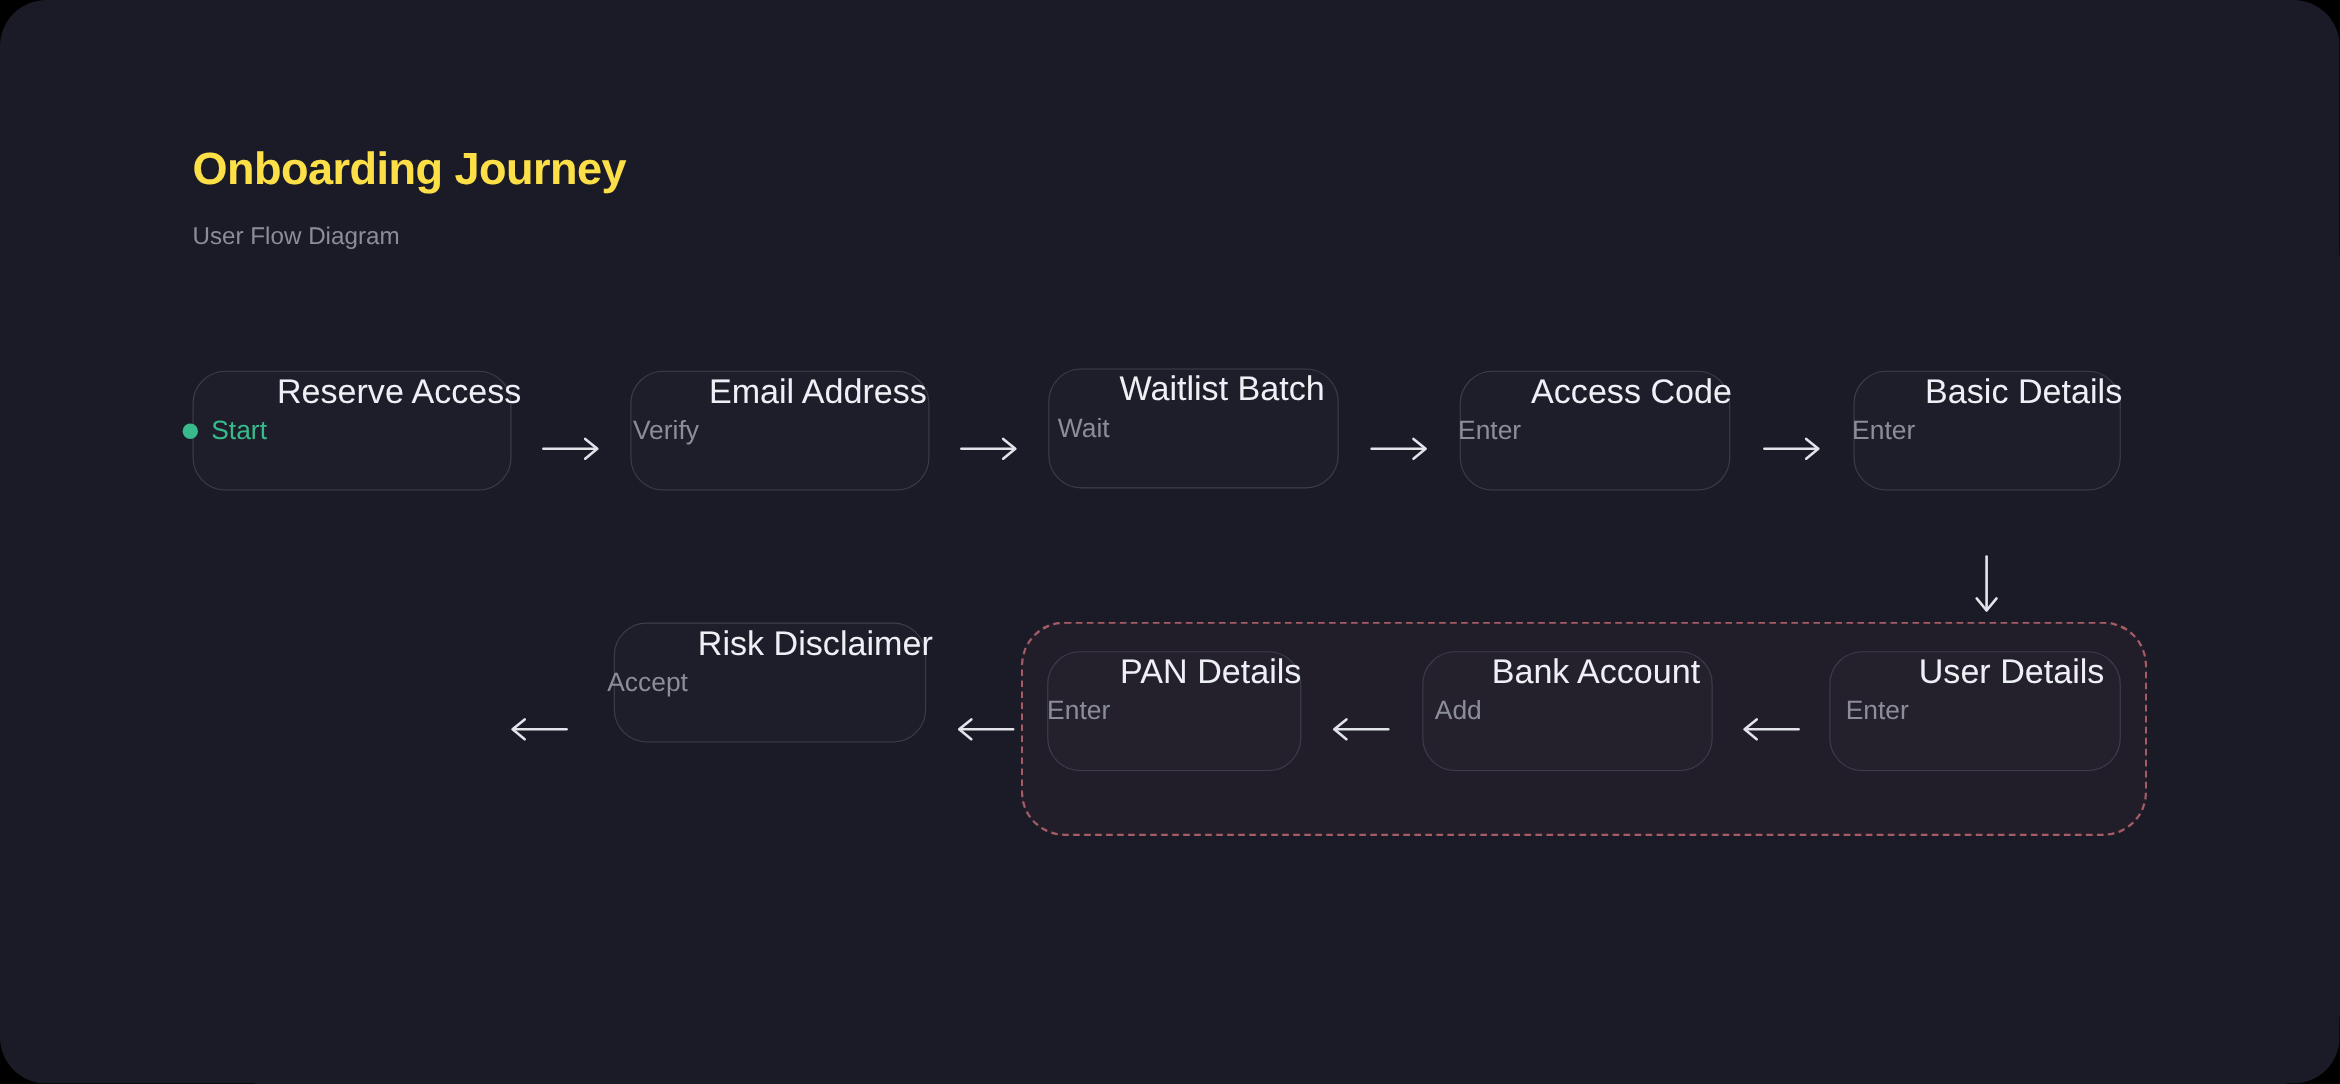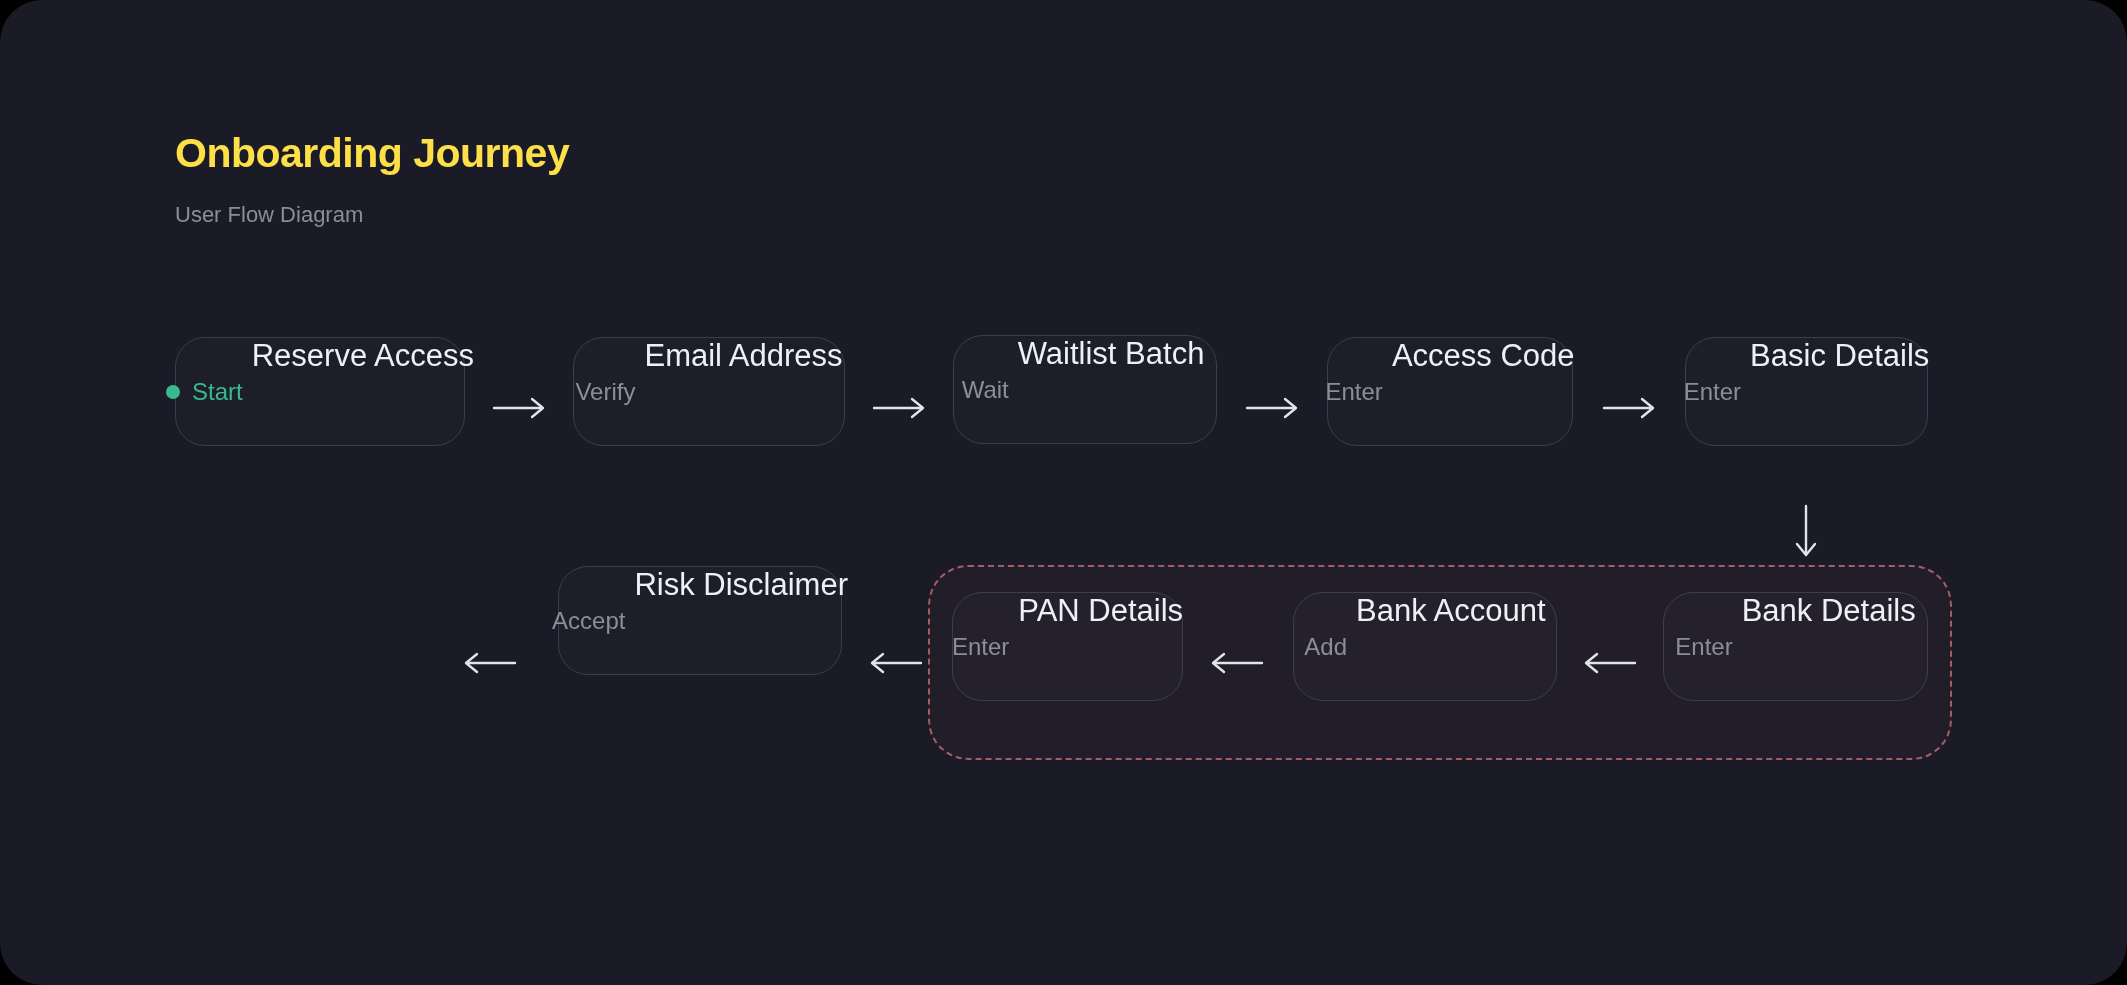--- a/index.html
+++ b/index.html
@@ -104,21 +104,21 @@
     <div class="nlabel">
       <span>Enter</span>
     </div>
     <div class="ntitle">Basic Details</div>
   </div>
 
   <div class="node b5">
     <div class="nlabel">
       <span>Enter</span>
     </div>
-    <div class="ntitle">Bank Details</div>
+    <div class="ntitle">User Details</div>
   </div>
 
   <div class="node b6">
     <div class="nlabel">
       <span>Add</span>
     </div>
     <div class="ntitle">Bank Account</div>
   </div>
 
   <div class="node b7">

